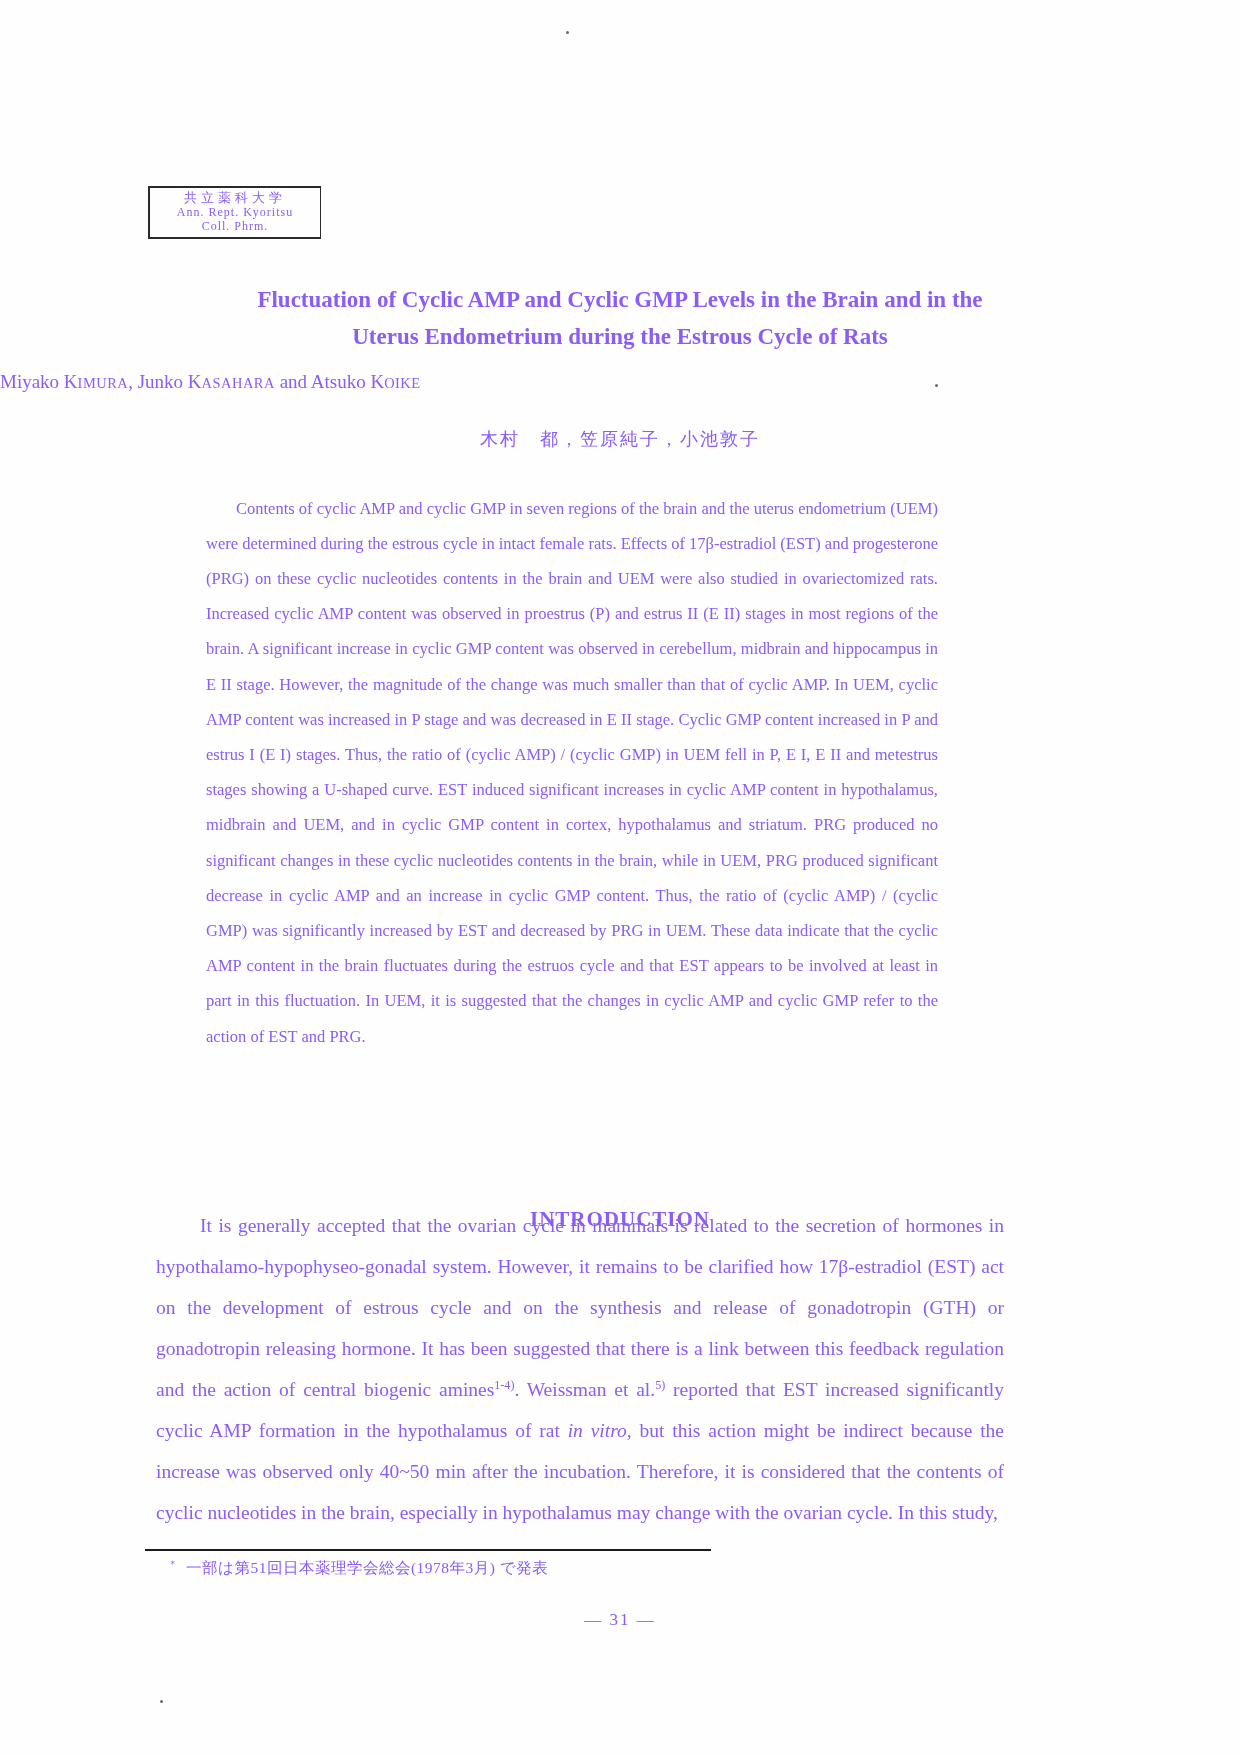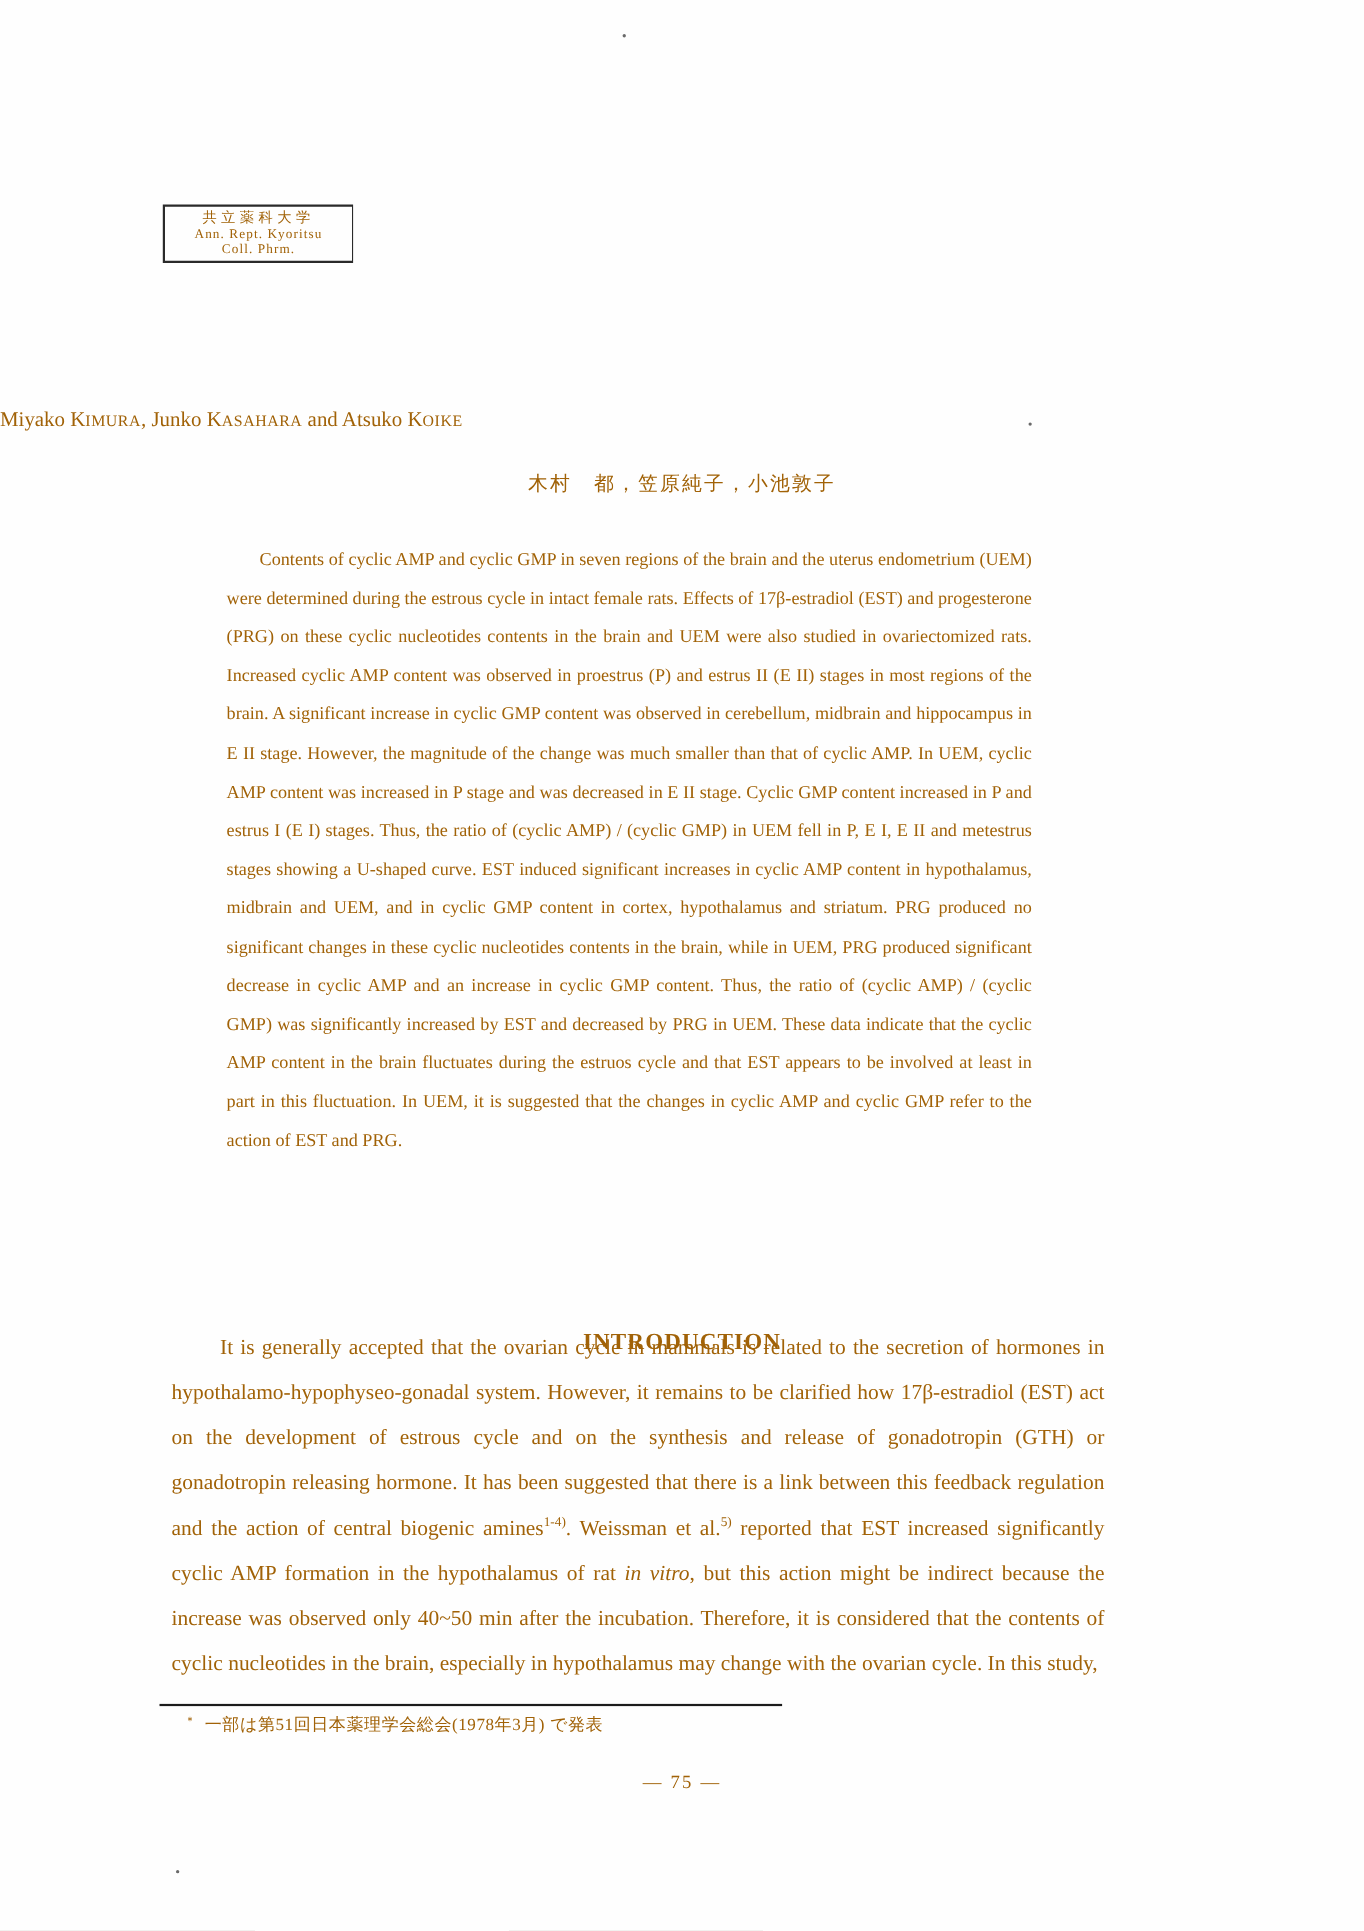--- a/index.html
+++ b/index.html
@@ -2,21 +2,21 @@
 <html><head>
 <meta charset="utf-8">
 <style>
   html, body { margin: 0; padding: 0; background: #e8e8e4; }
   .page {
     position: relative;
     width: 1240px;
     height: 1755px;
     margin: 0 auto;
     background: #fefefe;
-    color: #a16207;
+    color: #8b5cf6;
     font-family: "Liberation Serif", "DejaVu Serif", serif;
     overflow: hidden;
   }
   .stamp {
     position: absolute;
     left: 148px; top: 186px;
     width: 166px;
     border: 2px solid #2a2a2a;
     border-right-width: 1px;
     padding: 3px 2px 4px 2px;
@@ -116,32 +116,33 @@
   <div class="artifact-dot dot-top"></div>
   <div class="artifact-dot dot-mid"></div>
   <div class="artifact-dot dot-bottom"></div>
 
   <div class="stamp">
     <div class="jp">共立薬科大学</div>
     <div>Ann. Rept. Kyoritsu</div>
     <div>Coll. Phrm.</div>
   </div>
 
+  <h1 class="title">Fluctuation of Cyclic AMP and Cyclic GMP Levels in the Brain and in the Uterus Endometrium during the Estrous Cycle of Rats</h1>
 
   <div class="authors"><span>Miyako K</span><span class="seg-sc">IMURA</span><span>, Junko K</span><span class="seg-sc">ASAHARA</span><span> and Atsuko K</span><span class="seg-sc">OIKE</span></div>
 
   <div class="authors-jp">木村　都，笠原純子，小池敦子</div>
 
   <p class="abstract">Contents of cyclic AMP and cyclic GMP in seven regions of the brain and the uterus endometrium (UEM) were determined during the estrous cycle in intact female rats.  Effects of 17β-estradiol (EST) and progesterone (PRG) on these cyclic nucleotides contents in the brain and UEM were also studied in ovariectomized rats.  Increased cyclic AMP content was observed in proestrus (P) and estrus II (E II) stages in most regions of the brain.  A significant increase in cyclic GMP content was observed in cerebellum, midbrain and hippocampus in E II stage.  However, the magnitude of the change was much smaller than that of cyclic AMP.  In UEM, cyclic AMP content was increased in P stage and was decreased in E II stage.  Cyclic GMP content increased in P and estrus I (E I) stages.  Thus, the ratio of (cyclic AMP) / (cyclic GMP) in UEM fell in P, E I, E II and metestrus stages showing a U-shaped curve.  EST induced significant increases in cyclic AMP content in hypothalamus, midbrain and UEM, and in cyclic GMP content in cortex, hypothalamus and striatum.  PRG produced no significant changes in these cyclic nucleotides contents in the brain, while in UEM, PRG produced significant decrease in cyclic AMP and an increase in cyclic GMP content.  Thus, the ratio of (cyclic AMP) / (cyclic GMP) was significantly increased by EST and decreased by PRG in UEM.  These data indicate that the cyclic AMP content in the brain fluctuates during the estruos cycle and that EST appears to be involved at least in part in this fluctuation.  In UEM, it is suggested that the changes in cyclic AMP and cyclic GMP refer to the action of EST and PRG.</p>
 
   <h2 class="section-heading">INTRODUCTION</h2>
 
   <p class="intro"><span>It is generally accepted that the ovarian cycle in mammals is related to the secretion of hormones in hypothalamo-hypophyseo-gonadal system.  However, it remains to be clarified how 17β-estradiol (EST) act on the development of estrous cycle and on the synthesis and release of gonadotropin (GTH) or gonadotropin releasing hormone.  It has been suggested that there is a link between this feedback regulation and the action of central biogenic amines</span><span class="seg-sup">1-4)</span><span>.  Weissman et al.</span><span class="seg-sup">5)</span><span> reported that EST increased significantly cyclic AMP formation in the hypothalamus of rat </span><span class="seg-italic">in vitro</span><span>, but this action might be indirect because the increase was observed only 40~50 min after the incubation.  Therefore, it is considered that the contents of cyclic nucleotides in the brain, especially in hypothalamus may change with the ovarian cycle.  In this study,</span></p>
 
   <div class="footnote-rule"></div>
 
   <div class="footnote">
     <span class="seg-sup">＊</span><span>一部は第51回日本薬理学会総会(1978年3月) で発表</span>
   </div>
 
-  <div class="page-number">— 75 —</div>
+  <div class="page-number">— 31 —</div>
 
 </div>
 
 </body></html>

